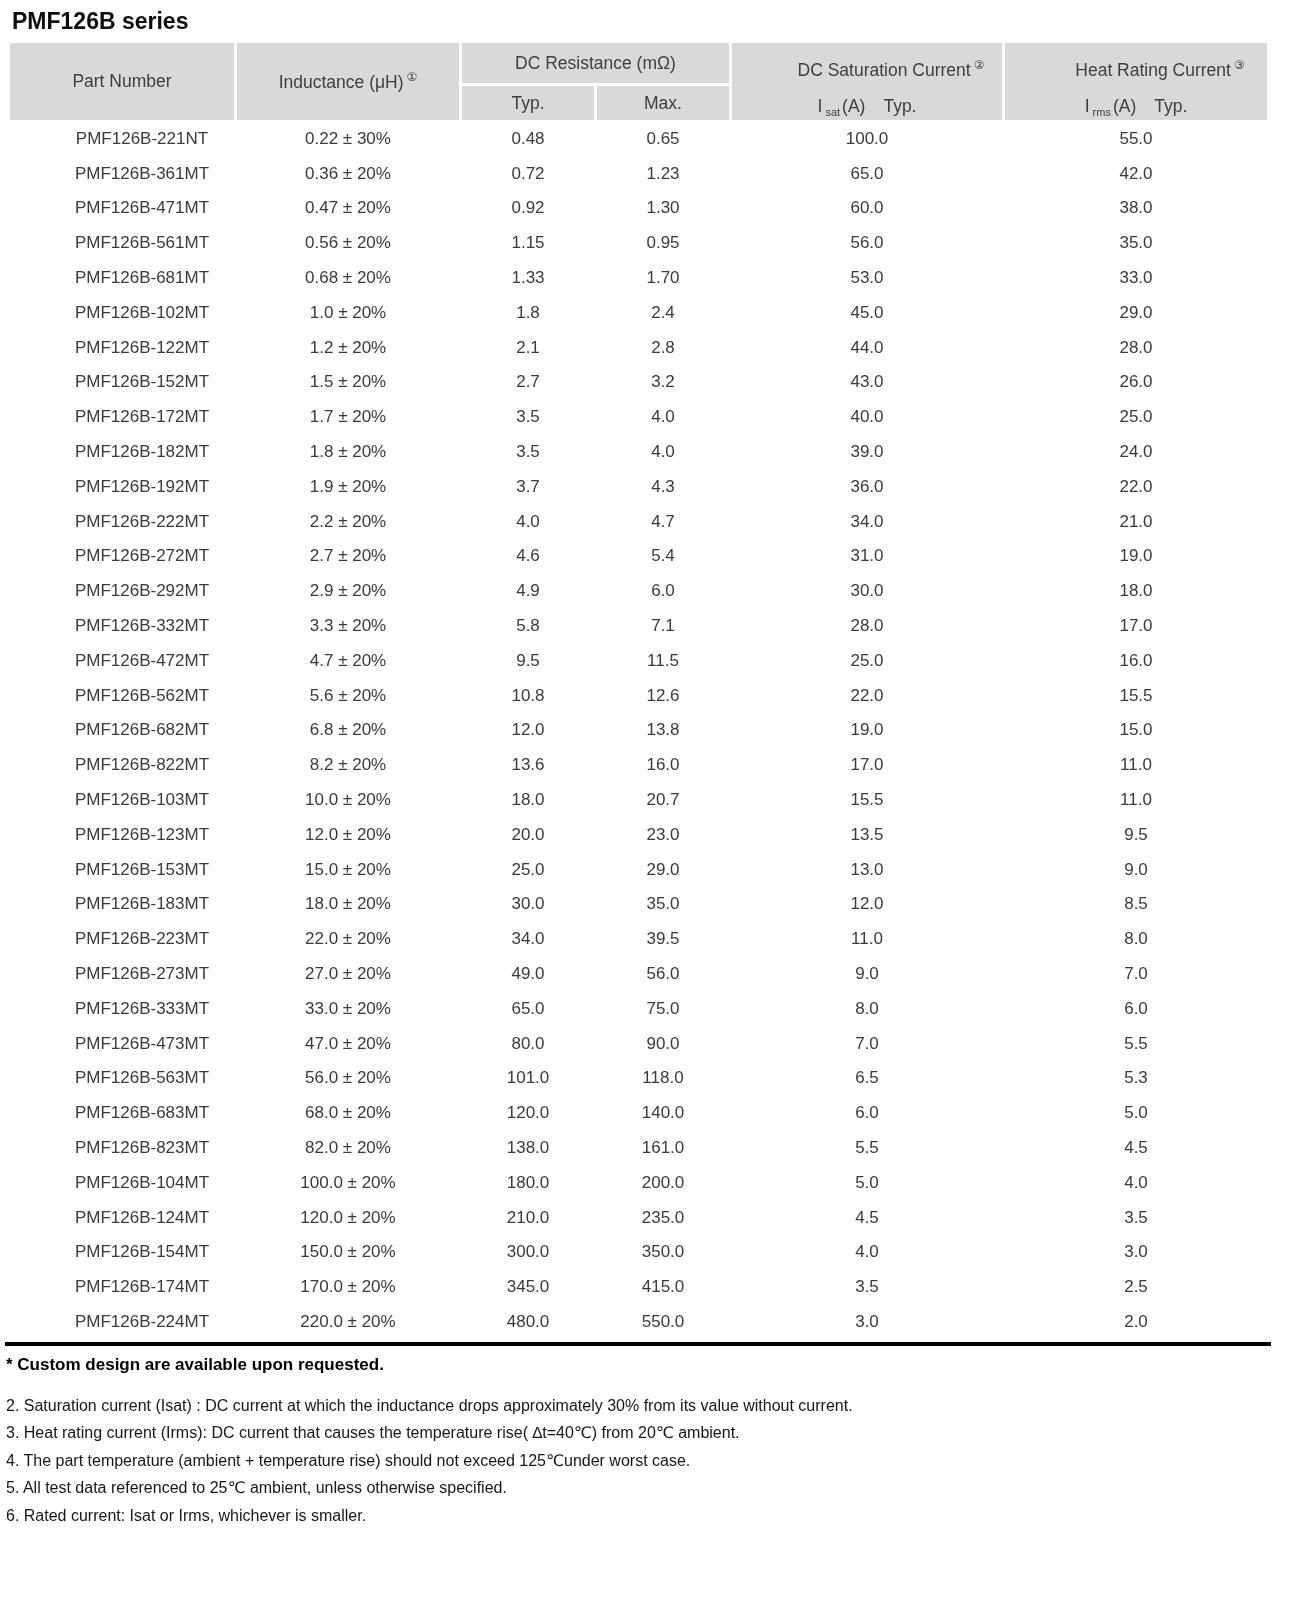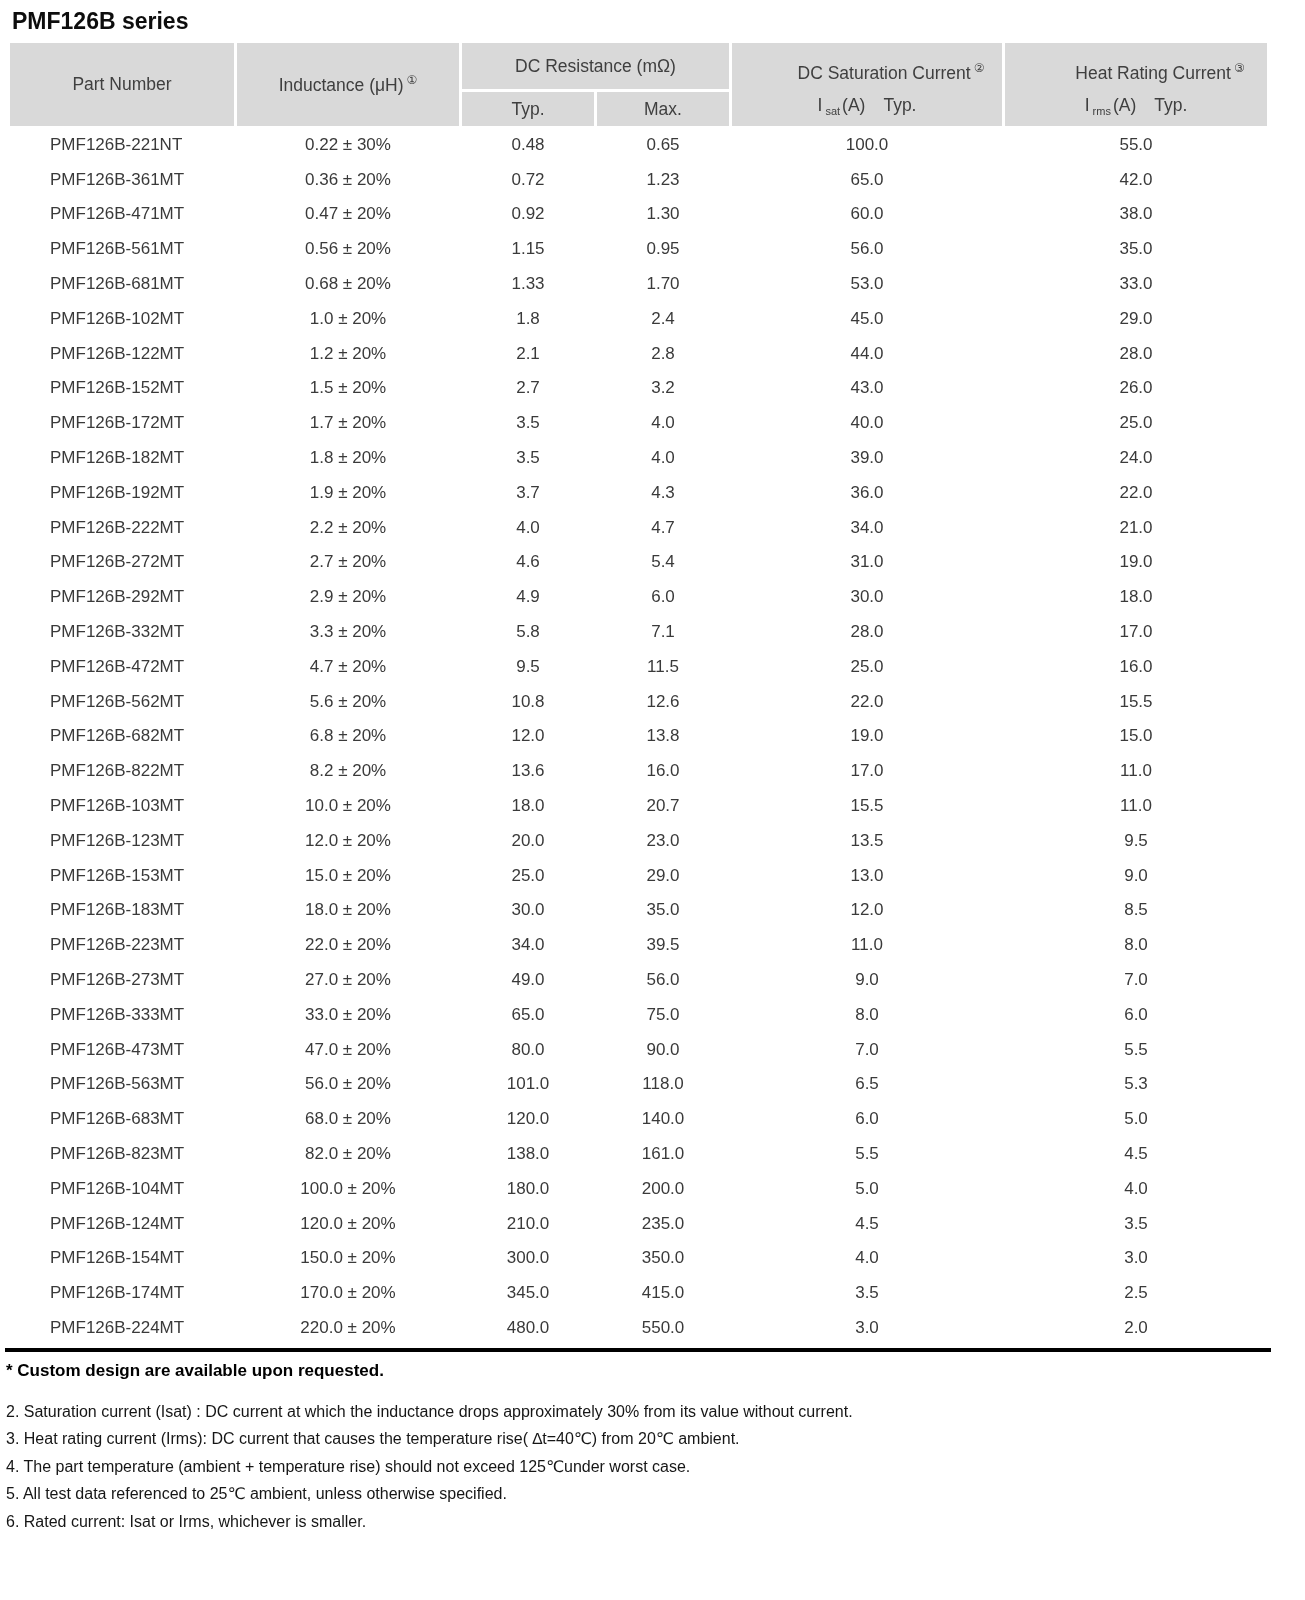--- a/index.html
+++ b/index.html
@@ -30,47 +30,47 @@
   col.c-sat { width: 270px; }
   col.c-hrc { width: 262px; }
   thead th {
     background: #d9d9d9;
     color: #3f3f3f;
     font-weight: normal;
     font-size: 17.5px;
     text-align: center;
     vertical-align: middle;
   }
-  thead tr.h1 th { height: 46px; }
+  thead tr.h1 th { height: 40px; }
   thead tr.h2 th { height: 34px; }
   thead th sup {
     font-size: 12px;
     vertical-align: super;
     margin-left: 3px;
   }
   .two-line { display: flex; flex-direction: column; justify-content: space-between; height: 72px; padding: 2px 0 6px 0; }
   .two-line .l1 { line-height: 34px; margin-left: 48px; }
-  .two-line .l2 { line-height: 32px; }
+  .two-line .l2 { line-height: 40px; }
   .sub {
     font-size: 11px;
     vertical-align: -4px;
     margin: 0 2px 0 3px;
   }
   .typgap { display: inline-block; margin-left: 18px; }
   tbody td {
     height: 31.8px;
     font-size: 17px;
     color: #3a3a3a;
     text-align: center;
     vertical-align: middle;
     background: #ffffff;
     white-space: nowrap;
   }
   tbody td.pn {
-    text-align: left;
+    text-align: center;
     padding-left: 40px;
   }
   .bottom-rule {
     width: 1266px;
     height: 4px;
     background: #000000;
     margin: 1px 0 0 5px;
   }
   .footer { margin: 9px 0 0 6px; }
   .custom-note {

